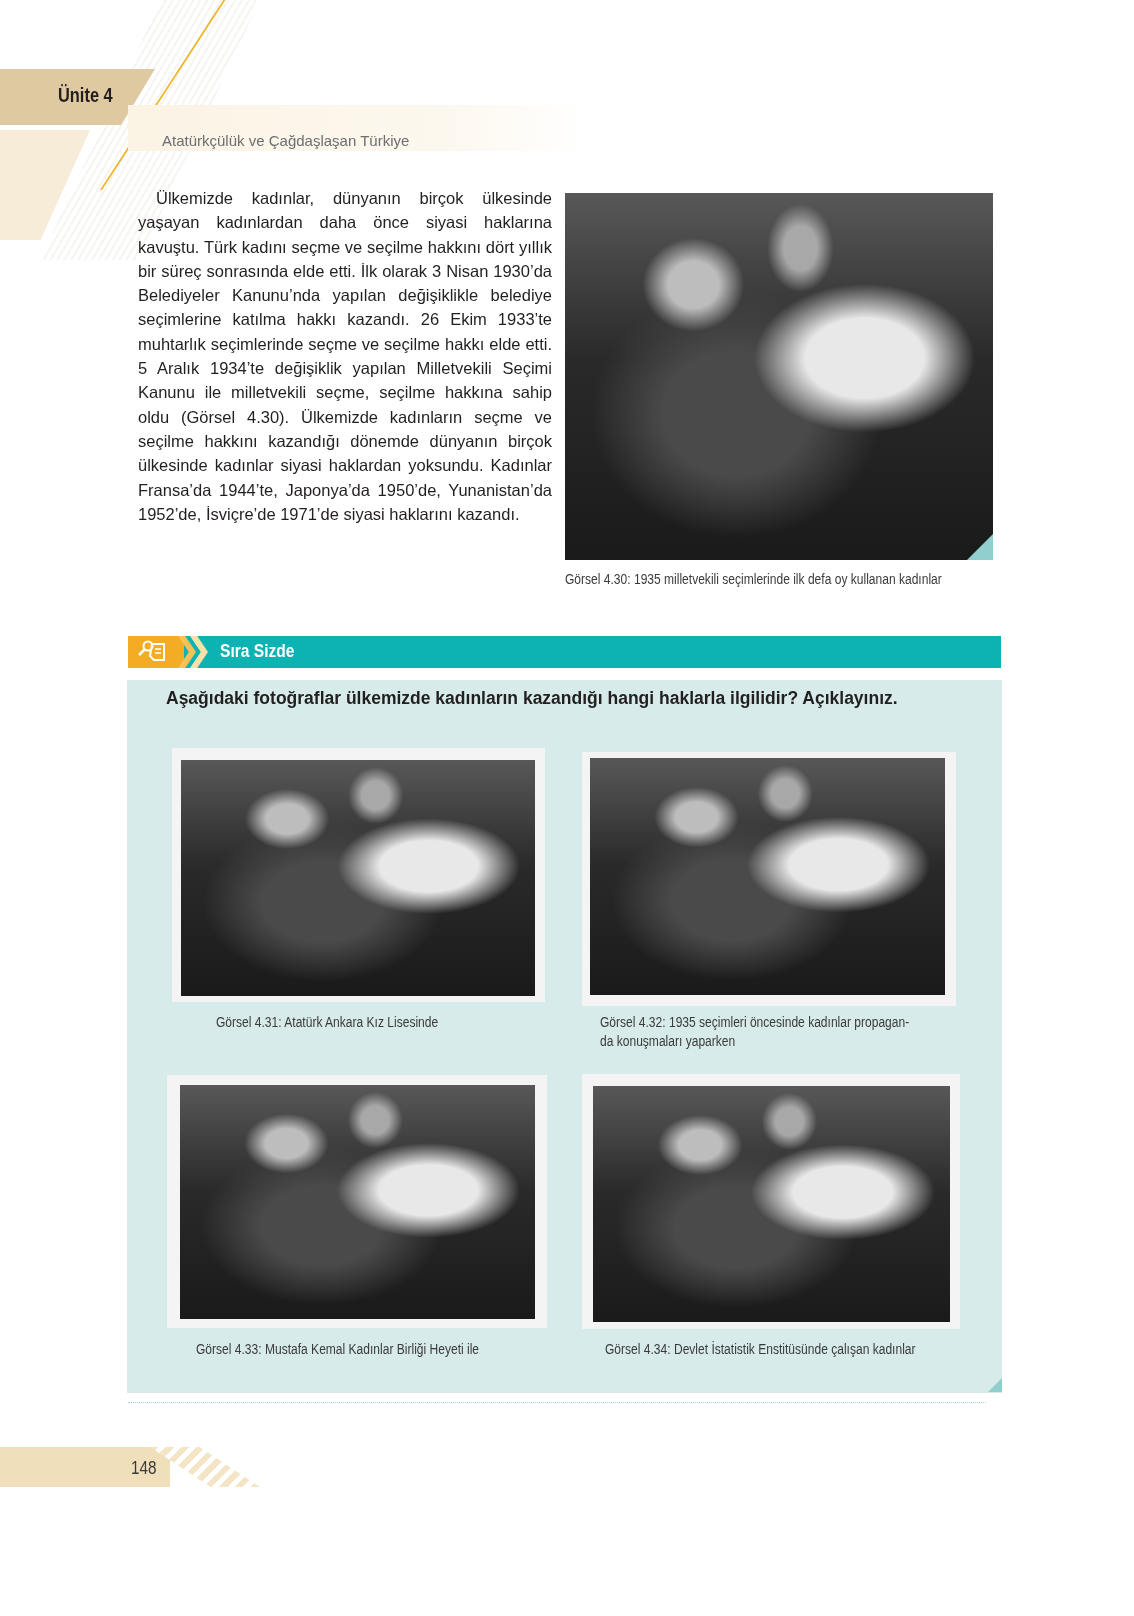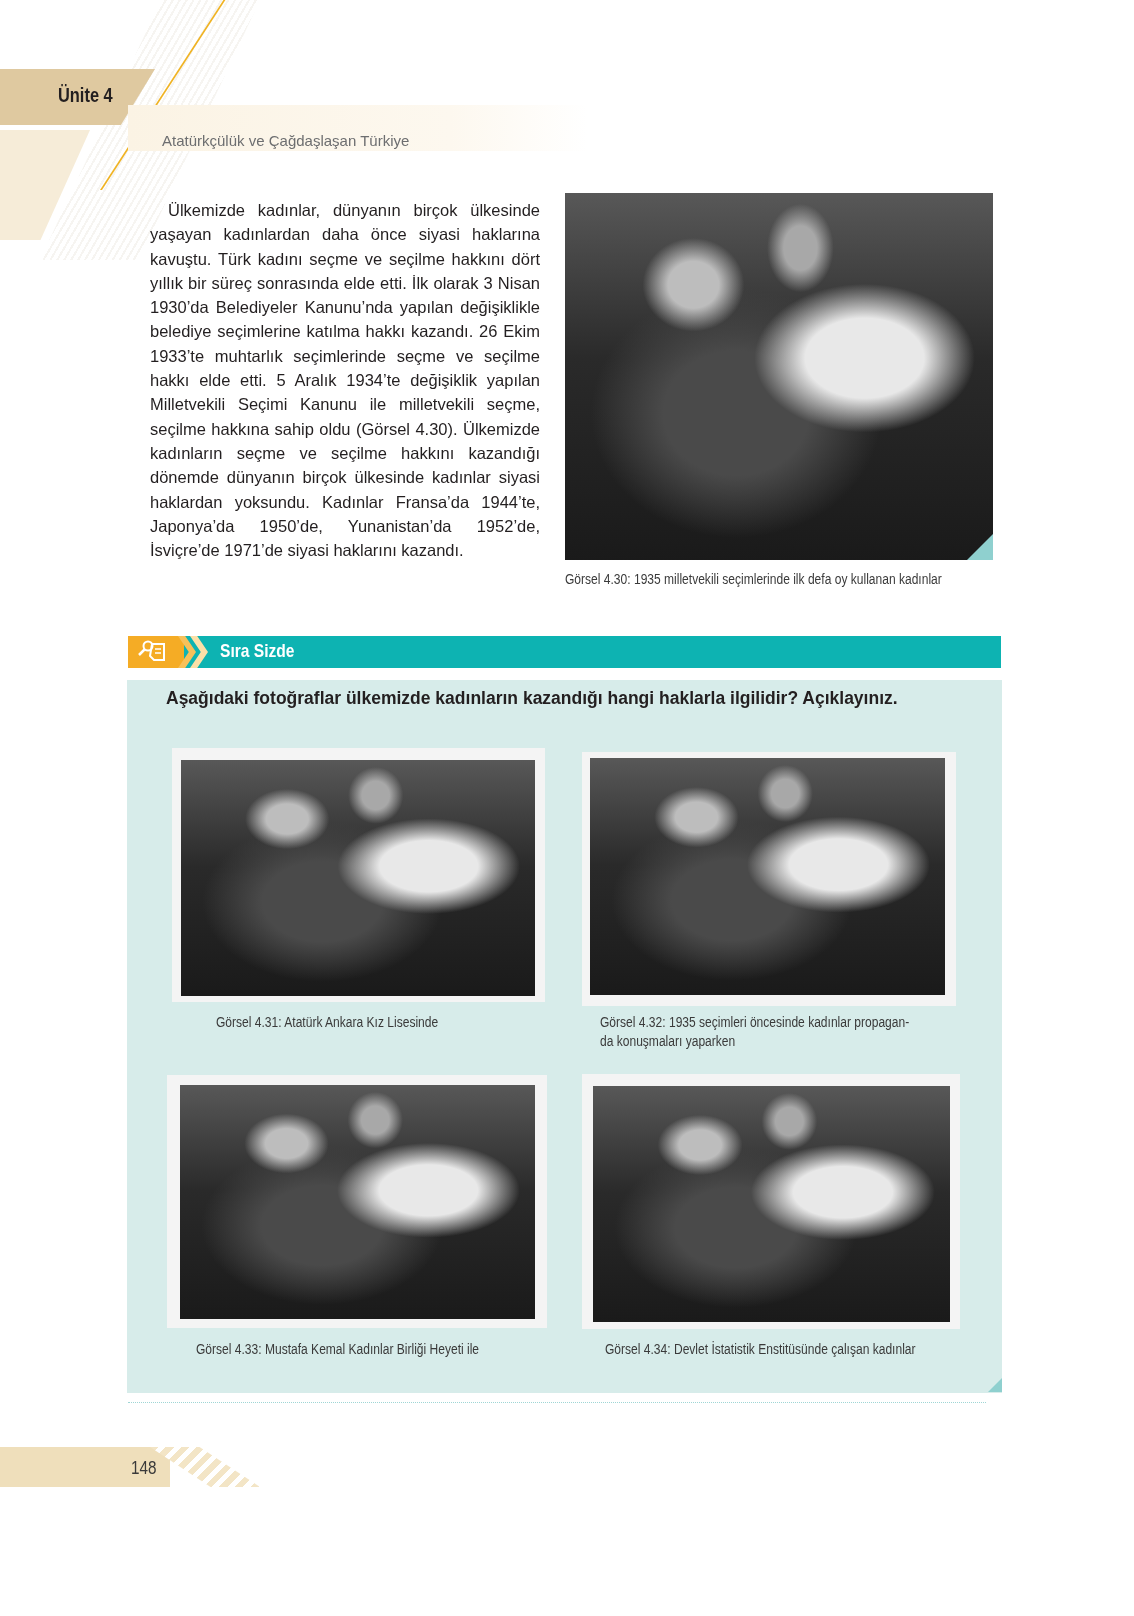--- a/index.html
+++ b/index.html
@@ -43,21 +43,21 @@
     }
     .subtitle {
       position: absolute; left: 162px; top: 120px; font-size: 15px; color: #6d6e70; margin-top: 12px;
     }
     
     .intro {
       position: absolute; left: 138px; top: 186px; width: 414px;
       font-size: 16.5px; line-height: 24.3px; text-align: justify; color: #231f20;
       hyphens: manual;
     }
-    .intro p { margin: 12px; text-indent: 18px; }
+    .intro p { margin: 0; text-indent: 18px; }
     
     .photo {
       position: absolute; overflow: hidden;
       background:
         radial-gradient(ellipse at 30% 25%, #bdbdbd 0 6%, transparent 12%),
         radial-gradient(ellipse at 55% 15%, #a8a8a8 0 5%, transparent 10%),
         radial-gradient(ellipse at 70% 45%, #e8e8e8 0 14%, transparent 26%),
         radial-gradient(ellipse at 40% 60%, #4a4a4a 0 20%, transparent 40%),
         linear-gradient(180deg, #585858 0%, #2a2a2a 45%, #1a1a1a 100%);
       filter: grayscale(1);

